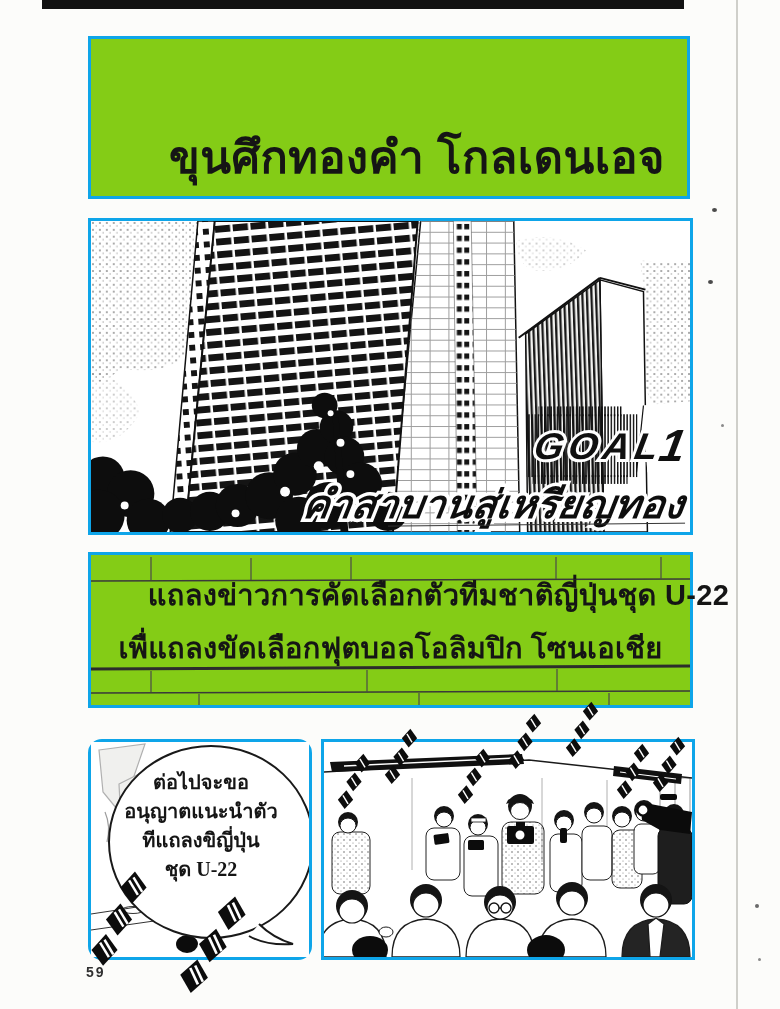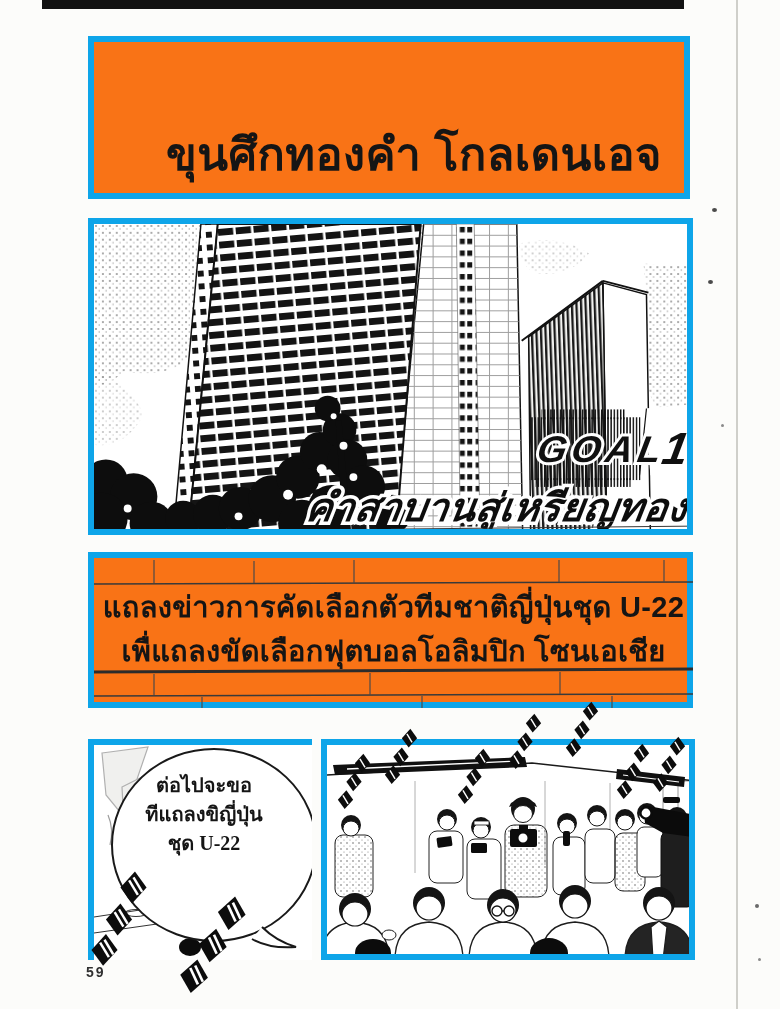--- a/index.html
+++ b/index.html
@@ -1,46 +1,46 @@
 <!DOCTYPE html>
 <html><head>
 <meta charset="utf-8">
 <style>
   html,body{margin:0;padding:0;background:#e8e8e4;}
   .page{
     position:relative;width:780px;height:1009px;margin:0 auto;
     background:#fcfcfa;overflow:hidden;
     font-family:"Liberation Sans",sans-serif;color:#151515;
   }
-  .panel{position:absolute;background:#f97316;border:6px solid #0ea5e9;box-sizing:border-box;}
+  .panel{position:absolute;background:#84cc16;border:3px solid #0ea5e9;box-sizing:border-box;}
   .topbar{position:absolute;left:42px;top:0;width:642px;height:9px;background:#121212;}
   .scan-edge{position:absolute;left:736px;top:0;width:2px;height:1009px;background:#cfcfca;}
   .dot{position:absolute;border-radius:50%;background:#4a4a4a;}
 
   
   .title-panel{left:88px;top:36px;width:602px;height:163px;}
   .series-title{
     position:absolute;right:22px;bottom:12px;font-size:45px;font-weight:bold;
     letter-spacing:.5px;line-height:1.15;white-space:nowrap;
   }
 
   
   .building-panel{left:88px;top:218px;width:605px;height:317px;overflow:hidden;}
   .building-panel svg{position:absolute;left:0;top:0;width:599px;height:311px;}
 
   
   .banner-panel{left:88px;top:552px;width:605px;height:156px;}
   .banner-panel svg{position:absolute;left:0;top:0;width:599px;height:150px;}
   .banner-line{position:absolute;left:0;width:599px;text-align:center;font-weight:bold;
     font-size:29px;line-height:1.2;letter-spacing:.3px;}
-  .banner-line1{top:32px;}
+  .banner-line1{top:23px;padding-left:48px;}
   .banner-line2{top:76px;}
 
   
-  .speech-panel{left:88px;top:739px;width:224px;height:221px;}
+  .speech-panel{left:88px;top:739px;width:224px;height:221px;border-radius:14px;}
   .speech-panel svg{position:absolute;left:0;top:0;width:218px;height:215px;}
   .speech-text{
     position:absolute;left:12px;top:26px;width:196px;text-align:center;
     font-family:"Liberation Serif",serif;font-weight:bold;font-size:20px;line-height:29px;
   }
   .speech-text span{display:block;}
 
   
   .crowd-panel{left:321px;top:739px;width:374px;height:221px;overflow:hidden;}
   .crowd-panel svg{position:absolute;left:0;top:0;width:368px;height:215px;}
@@ -212,20 +212,21 @@
         <ellipse cx="42" cy="168" rx="11" ry="3.5"></ellipse>
       </g>
       <ellipse cx="96" cy="202" rx="11" ry="9" fill="#0c0c0c"></ellipse>
       <g>
         <ellipse cx="120" cy="100" rx="102" ry="96" fill="#fff" stroke="#191919" stroke-width="2"></ellipse>
         <path d="M168,182 q14,14 34,20 q-26,2 -44,-8" fill="#fff" stroke="#191919" stroke-width="2"></path>
       </g>
     </svg>
     <div class="speech-text">
       <span>ต่อไปจะขอ</span>
+      <span>อนุญาตแนะนำตัว</span>
       <span>ทีแถลงขิญี่ปุ่น</span>
       <span>ชุด U-22</span>
     </div>
   </div>
 
   <div class="panel crowd-panel">
     <svg viewBox="0 0 368 215" preserveAspectRatio="none">
       <defs>
         <pattern id="p-spk" width="6" height="6" patternUnits="userSpaceOnUse">
           <circle cx="2" cy="2" r="0.8" fill="#6a6a6a"></circle>

